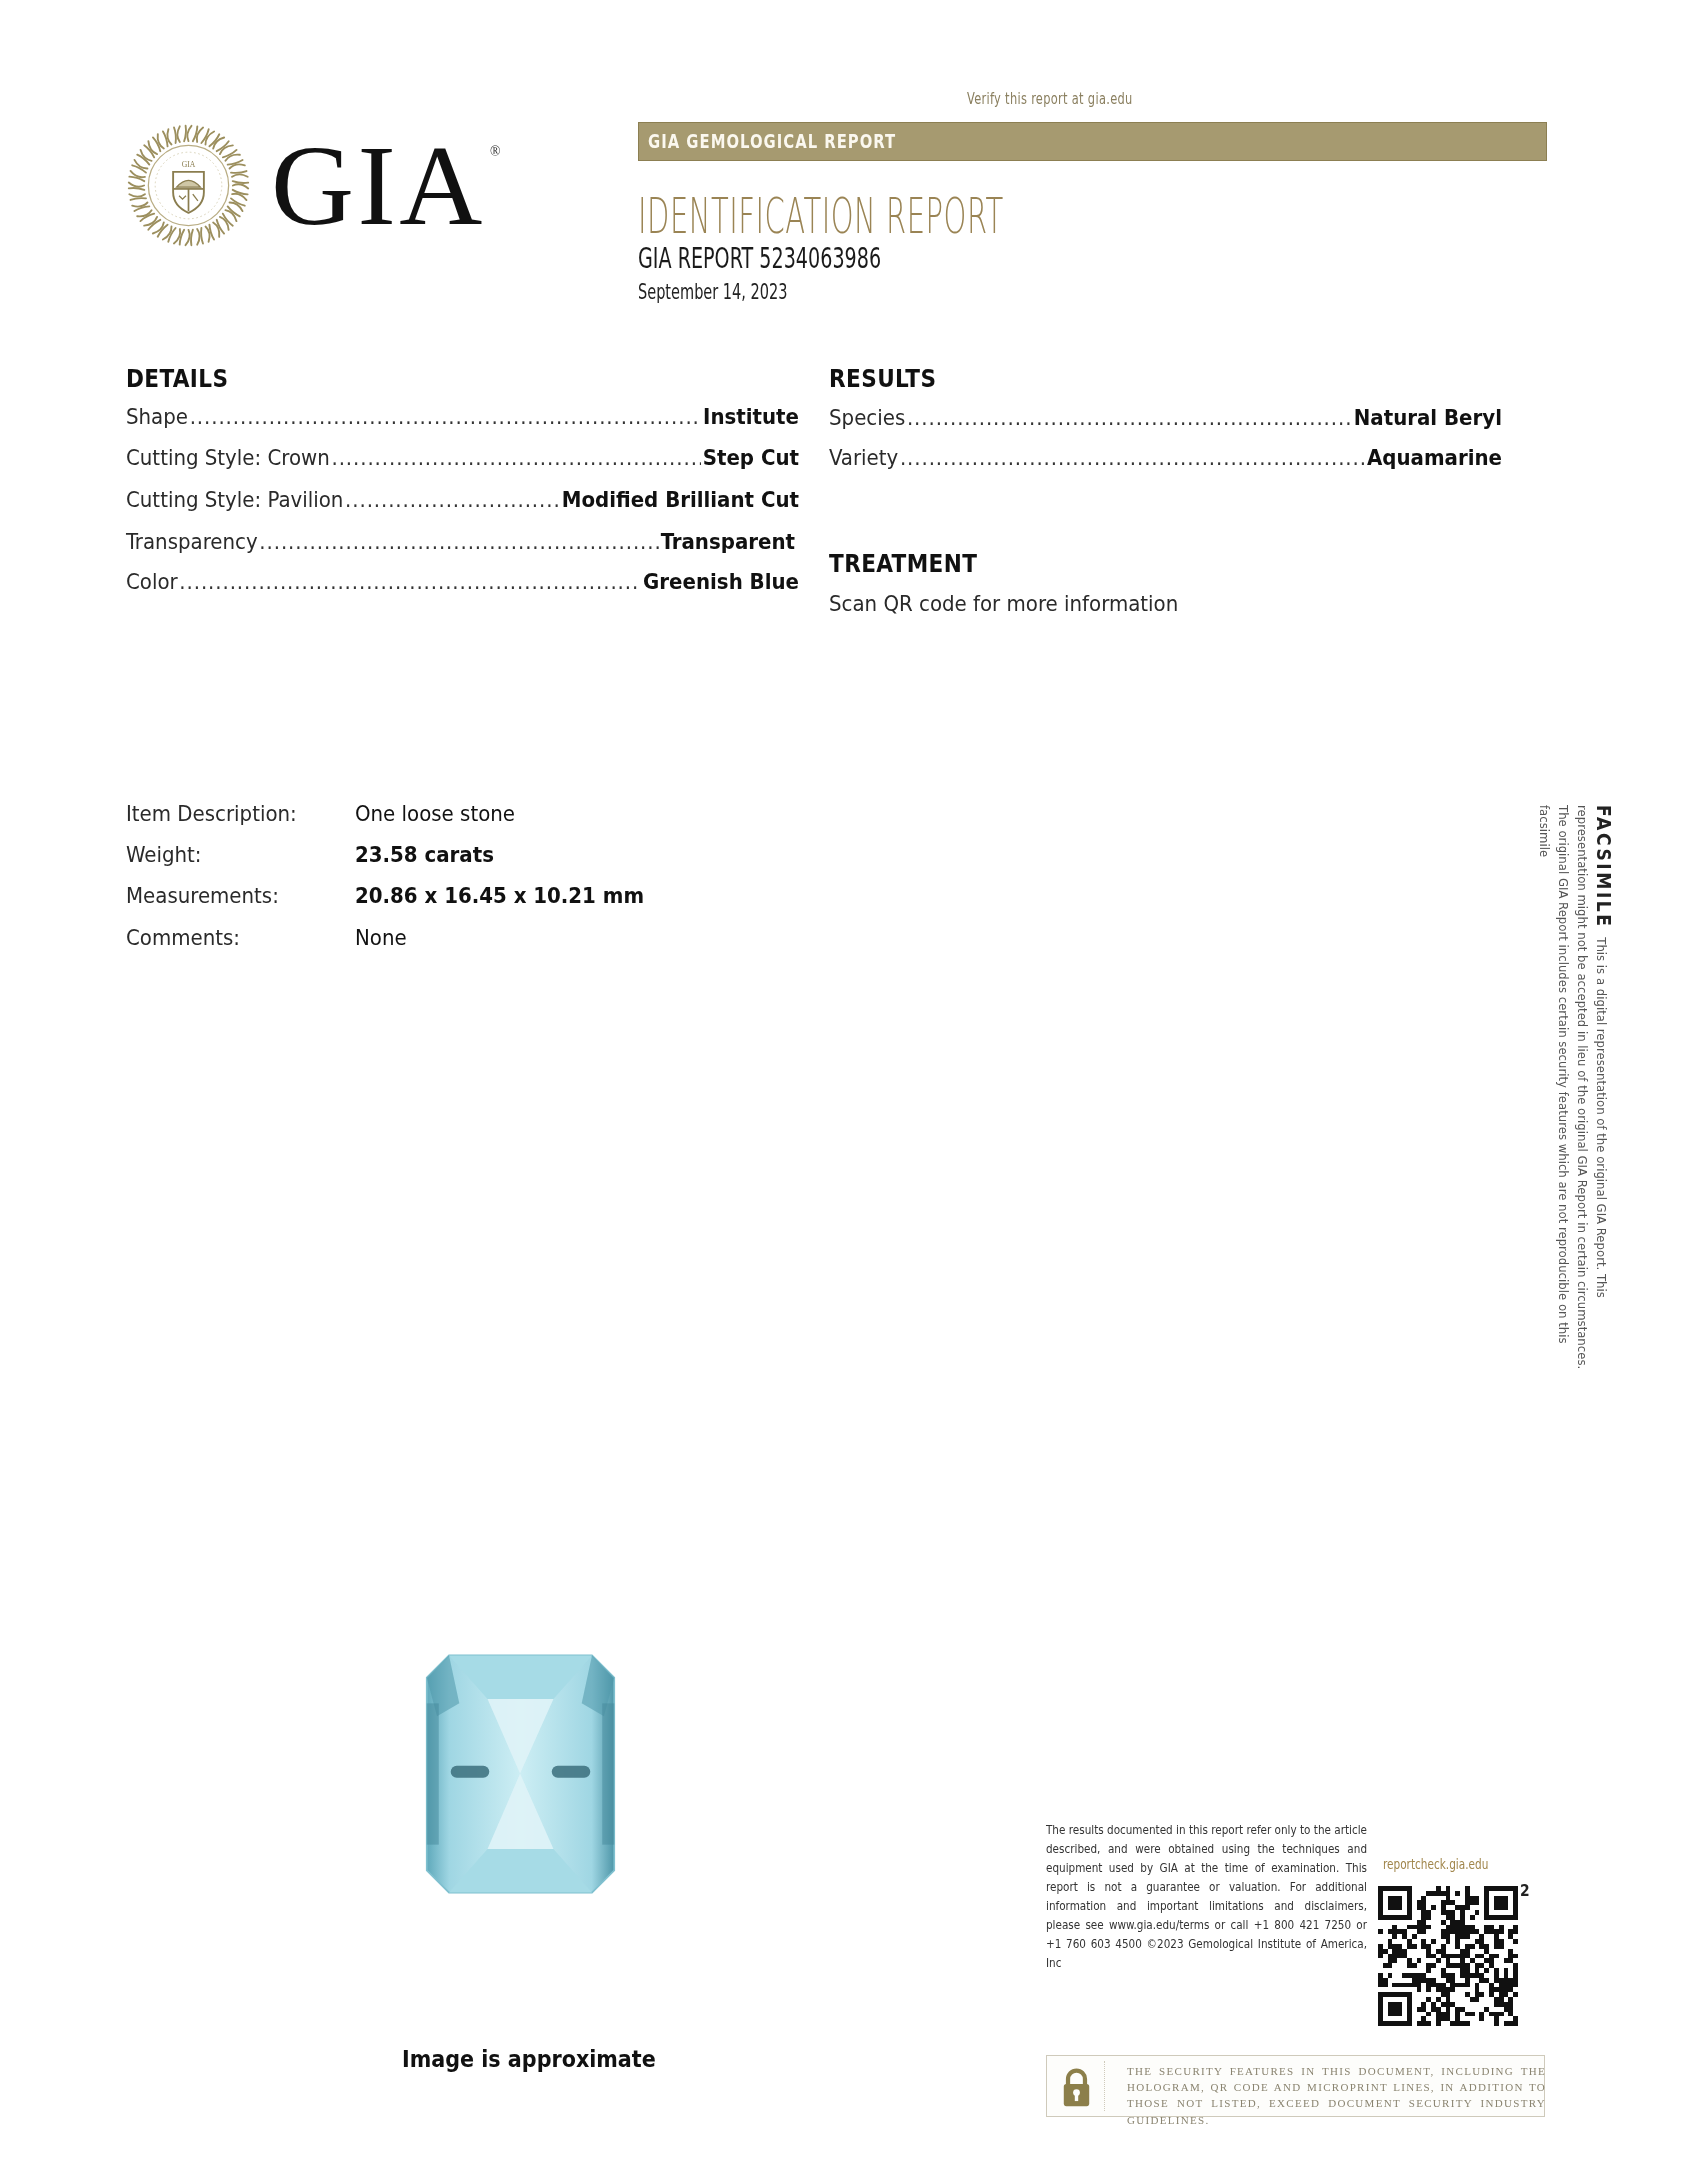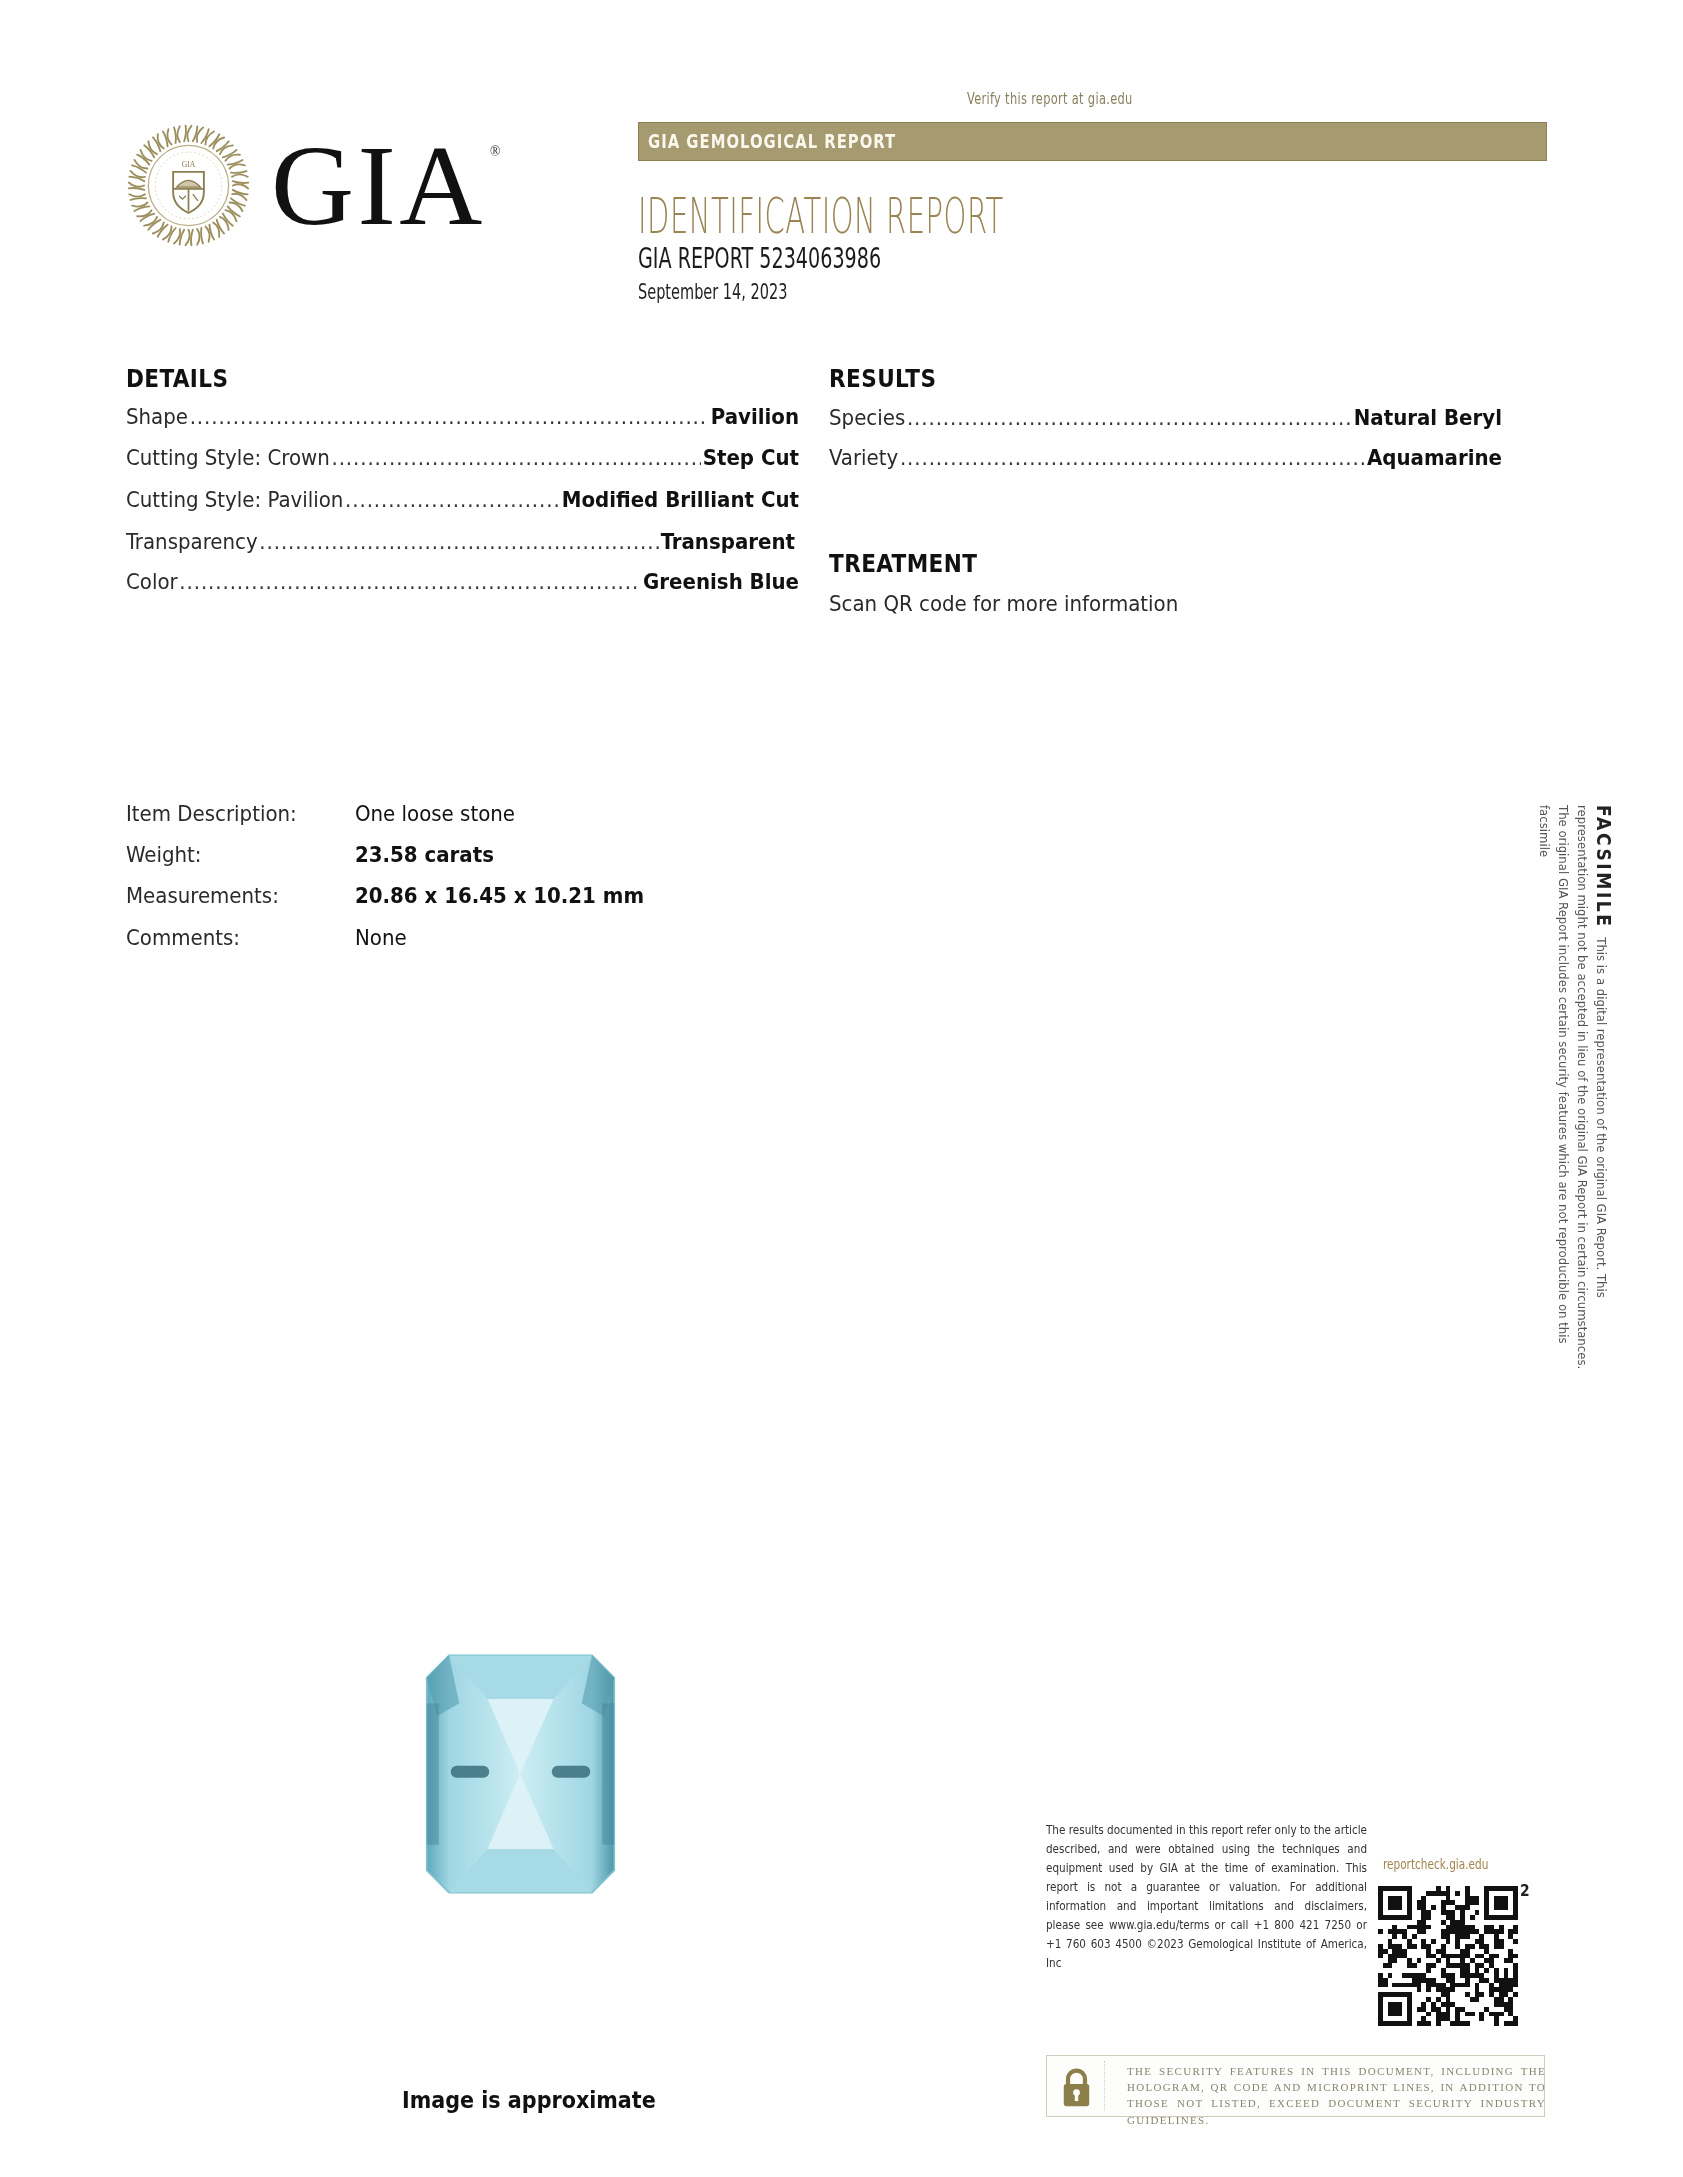--- a/index.html
+++ b/index.html
@@ -50,21 +50,21 @@
     .item-val.bold { font-weight: bold; }
 
     
     #facsimile { left: 1545px; top: 805px; width: 68px; height: 582px; }
     #facsimile .rot { position: absolute; left: 68px; top: 0; transform: rotate(90deg); transform-origin: left top;
                       width: 582px; font-size: 13px; line-height: 19px; color: #555; }
     #facsimile .rot b { font-size: 19px; color: #222; letter-spacing: 2.6px; margin-right: 8.6px; }
 
     
     #gem { left: 425px; top: 1652px; width: 191px; height: 244px; }
-    #gem-caption { left: 402px; top: 2046px; font-size: 23px; font-weight: bold; color: #111; margin-top: 41px; }
+    #gem-caption { left: 402px; top: 2046px; font-size: 23px; font-weight: bold; color: #111; }
 
     
     #disclaimer { left: 1046px; top: 1821px; width: 321px; font-size: 11.6px; line-height: 19px; color: #333;
                   text-align: justify; font-family: "DejaVu Sans Condensed", "DejaVu Sans", sans-serif; }
     #qr-url { left: 1383px; top: 1855px; font-size: 14.6px; color: #a0854a; transform: scaleX(0.8); transform-origin: left top; }
     #qr { left: 1378px; top: 1886px; width: 140px; height: 140px; }
     #qr-index { left: 1520px; top: 1882px; font-size: 15.4px; font-weight: bold; color: #222; }
 
     
     #security { left: 1046px; top: 2055px; width: 499px; height: 62px; border: 1.7px solid #cfcabb; box-sizing: border-box;
@@ -167,21 +167,21 @@
   <span id="gold-bar-label">GIA GEMOLOGICAL REPORT</span>
 </div>
 <div id="report-type" class="abs">IDENTIFICATION REPORT</div>
 <div id="report-number" class="abs">GIA REPORT 5234063986</div>
 <div id="report-date" class="abs">September 14, 2023</div>
 
 <div id="details-title" class="abs section-title">DETAILS</div>
 <div class="row det-row" style="top:404px">
   <span class="lbl">Shape</span>
   <span class="dots"></span>
-  <span class="val">Pavilion</span>
+  <span class="val">Institute</span>
 </div>
 <div class="row det-row" style="top:445px">
   <span class="lbl">Cutting Style: Crown </span>
   <span class="dots"></span>
   <span class="val">Step Cut</span>
 </div>
 <div class="row det-row" style="top:487px">
   <span class="lbl">Cutting Style: Pavilion </span>
   <span class="dots"></span>
   <span class="val">Modified Brilliant Cut</span>

